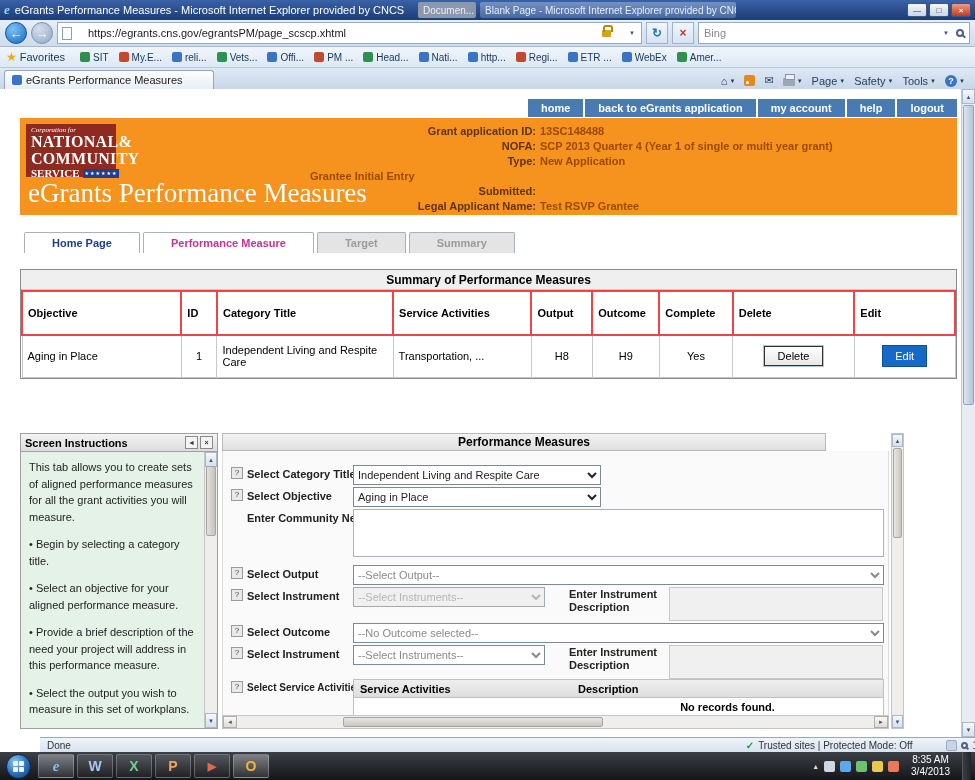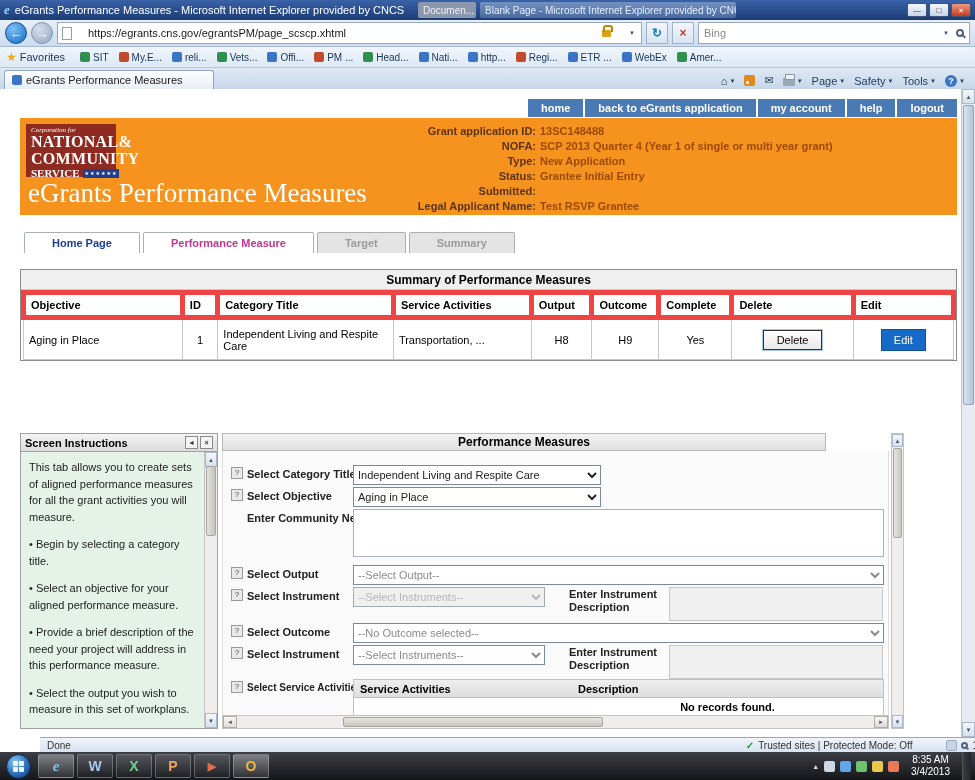--- a/index.html
+++ b/index.html
@@ -115,21 +115,21 @@
     border:1px solid #a8b0bc; border-bottom:none; border-radius:2px 2px 0 0; background:#fff; cursor:pointer; }
   .apptab.home { color:#1b3f8f; }
   .apptab.active { color:#c2368f; }
   .apptab.disabled { background:#e4e4e4; color:#9b9b9b; cursor:default; }
 
   
   .sumwrap { position:absolute; top:180px; left:20px; right:18px; border:1px solid #8a8a8a; background:#fff; }
   .sumtitle { height:20px; line-height:20px; text-align:center; font-weight:bold; font-size:12px;
     background:#efefef; border-bottom:1px solid #c8c8c8; }
   table.sum { width:100%; border-collapse:collapse; table-layout:fixed; font-size:11px; }
-  .sum th { border:5px solid #ef4444; text-align:left; padding:4px 5px; background:#fff; }
+  .sum th { border:2px solid #ef4444; text-align:left; padding:15px 5px; background:#fff; }
   .sum td { border:1px solid #c8c8c8; padding:4px 5px; height:42px; vertical-align:middle; background:#fff; }
   .c-center { text-align:center; }
   .btn-delete { background:linear-gradient(#fefefe,#e8e8e8); border:1px solid #333;
     box-shadow:0 0 0 1px #aac4e4; padding:3px 13px; font-size:11px; cursor:pointer; }
   .btn-edit { background:#1569c7; color:#fff; border:1px solid #0e4f9c; padding:4px 12px; font-size:11px; cursor:pointer; }
 
   
   .instr { position:absolute; top:344px; left:20px; width:198px; height:296px; border:1px solid #a0a0a0; }
   .instr-head { height:18px; background:linear-gradient(#f4f4f4,#dcdcdc); border-bottom:1px solid #a0a0a0;
     display:flex; align-items:center; padding:0 4px; font-weight:bold; }
@@ -381,21 +381,20 @@
         </div>
       <div class="info-row">
           <span class="ilabel">NOFA:</span>
           <span class="ival">SCP 2013 Quarter 4 (Year 1 of single or multi year grant)</span>
         </div>
       <div class="info-row">
           <span class="ilabel">Type:</span>
           <span class="ival">New Application</span>
         </div>
       <div class="info-row">
-          <span class="ilabel">Status:</span>
           <span class="ival">Grantee Initial Entry</span>
         </div>
       <div class="info-row">
           <span class="ilabel">Submitted:</span>
           <span class="ival"></span>
         </div>
       <div class="info-row">
           <span class="ilabel">Legal Applicant Name:</span>
           <span class="ival">Test RSVP Grantee</span>
         </div>

